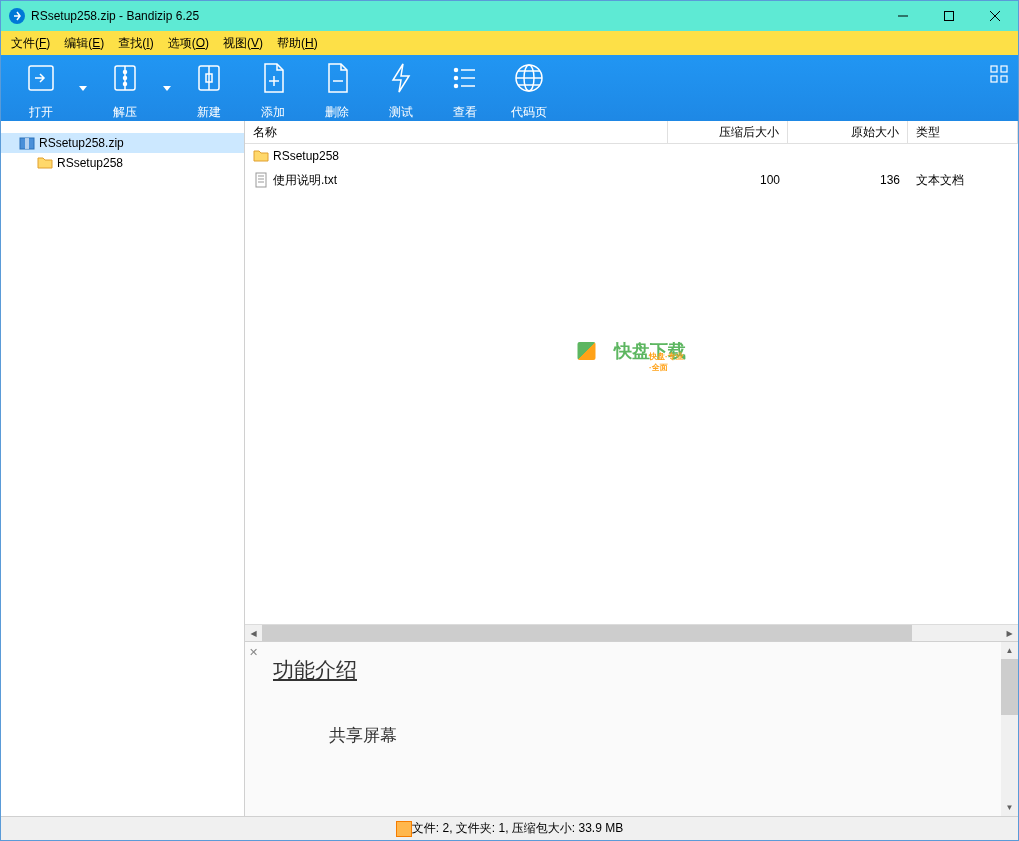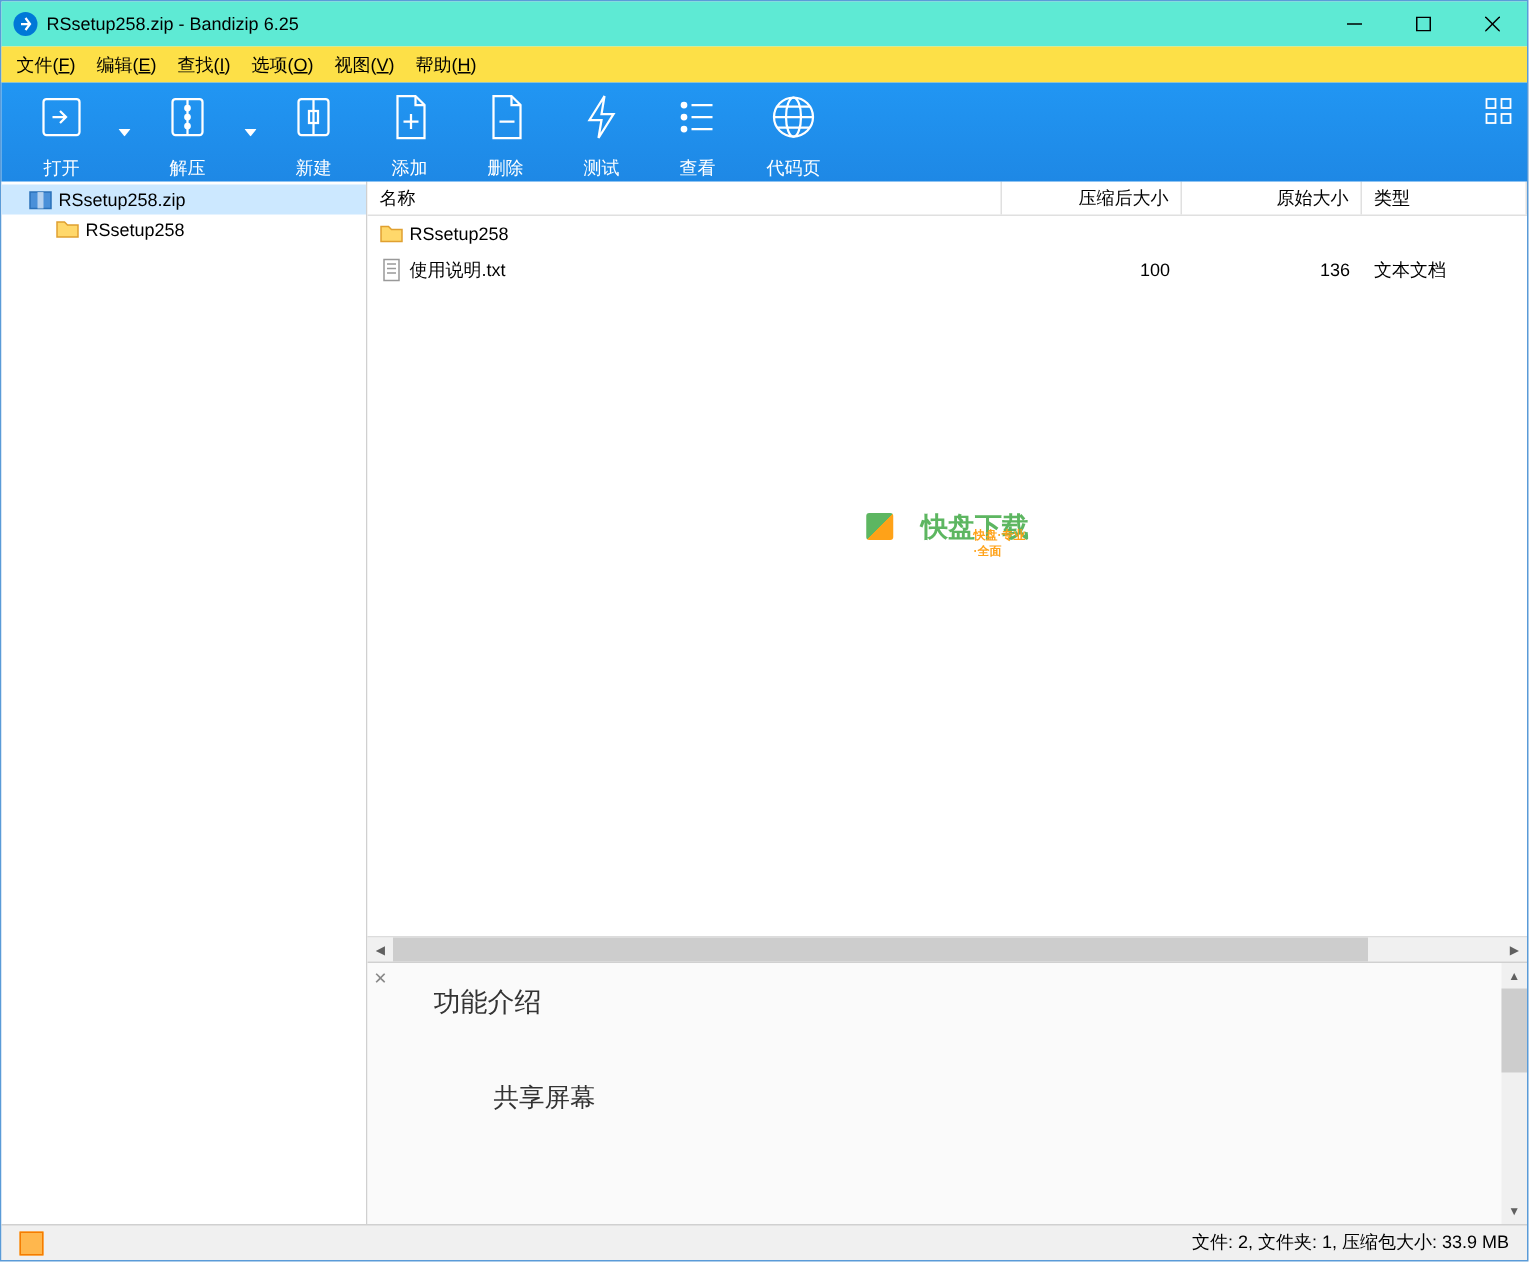--- a/index.html
+++ b/index.html
@@ -13,21 +13,21 @@
 .menubar { height: 24px; display: flex; align-items: center; padding: 0 10px; gap: 14px; background: #fde047; }
 .menu-item { font-size: 12px; cursor: pointer; color: #000; }
 .menu-item u { text-decoration: underline; }
 .toolbar { height: 66px; background: linear-gradient(to bottom, #2196f3, #1e88e5); display: flex; align-items: center; padding: 0 8px; position: relative; }
 .tool-btn { display: flex; flex-direction: column; align-items: center; justify-content: center; color: #fff; cursor: pointer; padding: 8px 12px 6px; min-width: 64px; position: relative; }
 .tool-btn .tool-icon { width: 40px; height: 40px; display: flex; align-items: center; justify-content: center; margin-bottom: 6px; }
 .tool-btn .tool-label { font-size: 12px; }
 .tool-dropdown { width: 20px; color: #fff; display: flex; align-items: center; justify-content: center; cursor: pointer; height: 100%; }
 .tool-right { position: absolute; right: 10px; top: 10px; color: #fff; cursor: pointer; }
 .content { flex: 1; display: flex; min-height: 0; }
-.sidebar { width: 244px; background: #fff; border-right: 1px solid #d0d0d0; padding-top: 2px; overflow: auto; }
+.sidebar { width: 244px; background: #fff; border-right: 1px solid #d0d0d0; padding-top: 12px; overflow: auto; }
 .tree-item { display: flex; align-items: center; padding: 2px 4px 2px 18px; font-size: 12px; cursor: pointer; }
 .tree-item.root { background: #cce8ff; }
 .tree-item.child { padding-left: 36px; }
 .tree-icon { width: 16px; height: 16px; margin-right: 4px; display: inline-flex; align-items: center; justify-content: center; }
 .main-pane { flex: 1; display: flex; flex-direction: column; min-width: 0; }
 .list-header { height: 23px; display: flex; border-bottom: 1px solid #e0e0e0; background: #fff; font-size: 12px; }
 .list-header .col { padding: 3px 8px; border-right: 1px solid #e0e0e0; display: flex; align-items: center; }
 .col-name { flex: 1; }
 .col-compressed { width: 120px; justify-content: flex-end; }
 .col-original { width: 120px; justify-content: flex-end; }
@@ -40,27 +40,27 @@
 .watermark-logo { width: 18px; height: 18px; background: linear-gradient(135deg, #4caf50 50%, #ff9800 50%); border-radius: 2px; }
 .watermark-text { color: #4caf50; }
 .watermark-sub { font-size: 8px; color: #ff9800; position: absolute; bottom: -10px; left: 24px; margin-left: 48px; }
 .hscrollbar { height: 17px; background: #f0f0f0; display: flex; align-items: center; border-top: 1px solid #dcdcdc; }
 .hscroll-btn { width: 17px; height: 17px; background: #f0f0f0; display: flex; align-items: center; justify-content: center; cursor: pointer; color: #606060; font-size: 8px; }
 .hscroll-track { flex: 1; height: 17px; background: #f0f0f0; position: relative; }
 .hscroll-thumb { position: absolute; left: 0; top: 0; height: 17px; width: 88%; background: #cdcdcd; }
 .preview-pane { height: 175px; border-top: 1px solid #d0d0d0; background: #fafafa; display: flex; position: relative; }
 .preview-close { position: absolute; left: 4px; top: 4px; font-size: 11px; color: #888; cursor: pointer; }
 .preview-content { flex: 1; padding: 14px 24px; font-size: 16px; color: #333; overflow: auto; }
-.preview-title { font-size: 18px; margin-bottom: 40px; margin-left: 20px; }
+.preview-title { font-size: 21px; margin-bottom: 40px; margin-left: 4px; text-decoration: underline; }
 .preview-body { font-size: 17px; margin-left: 60px; }
 .vscrollbar { width: 17px; background: #f0f0f0; display: flex; flex-direction: column; }
 .vscroll-btn { height: 17px; display: flex; align-items: center; justify-content: center; cursor: pointer; color: #606060; font-size: 8px; }
 .vscroll-track { flex: 1; position: relative; }
 .vscroll-thumb { position: absolute; top: 0; left: 0; width: 17px; height: 40%; background: #cdcdcd; }
-.statusbar { height: 24px; border-top: 1px solid #d0d0d0; background: #f0f0f0; display: flex; align-items: center; justify-content: space-between; padding: 0 12px; font-size: 12px; gap: 0; }
+.statusbar { height: 24px; border-top: 1px solid #d0d0d0; background: #f0f0f0; display: flex; align-items: center; justify-content: center; padding: 0 12px; font-size: 12px; gap: 0; }
 .status-icon { width: 16px; height: 16px; background: #ffb74d; border: 1px solid #f57c00; }
 svg { display: block; }
 </style>
 </head>
 <body>
 
 <div class="window">
 
   <div class="titlebar">
     <div class="titlebar-icon">

